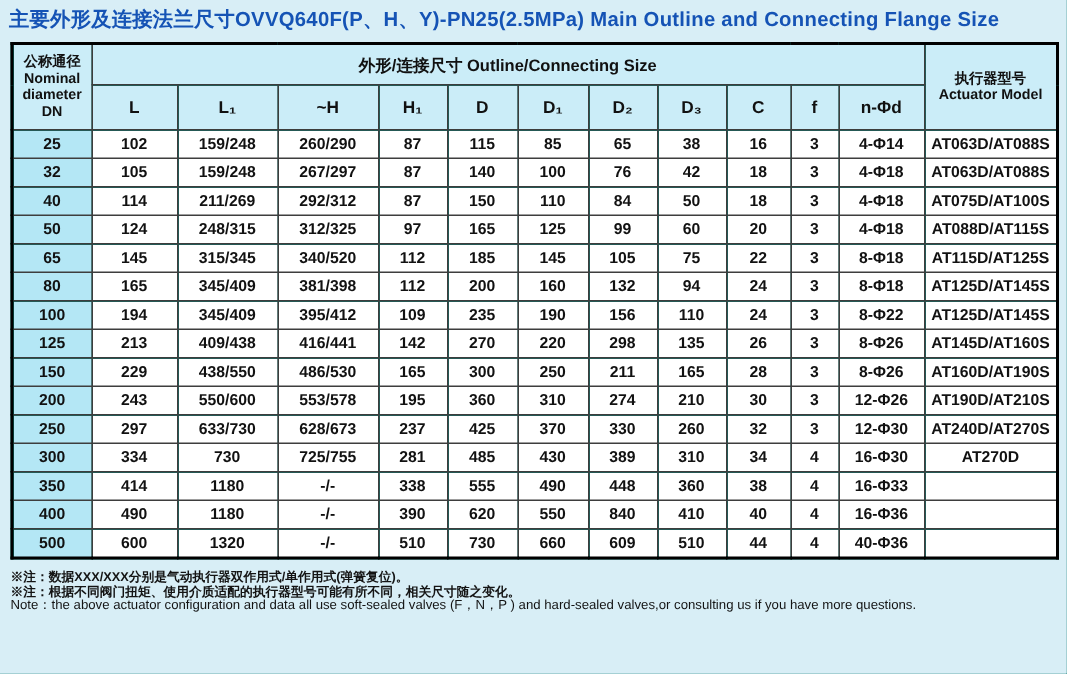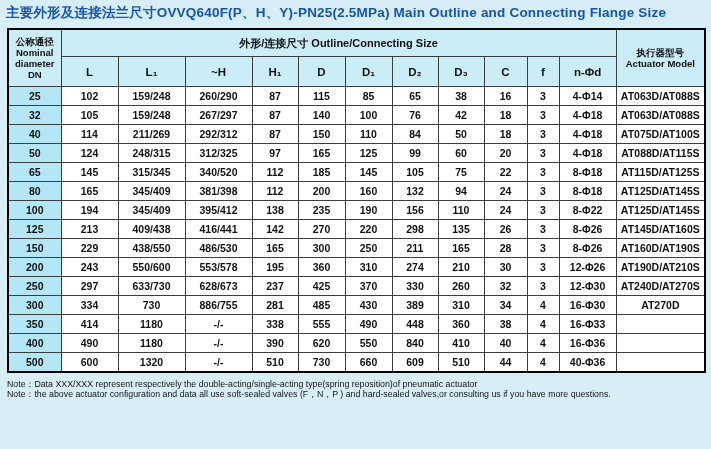--- a/index.html
+++ b/index.html
@@ -225,21 +225,21 @@
           <td>24</td>
           <td>3</td>
           <td>8-Φ18</td>
           <td>AT125D/AT145S</td>
         </tr>
         <tr>
           <td class="dn-cell">100</td>
           <td>194</td>
           <td>345/409</td>
           <td>395/412</td>
-          <td>138</td>
+          <td>109</td>
           <td>235</td>
           <td>190</td>
           <td>156</td>
           <td>110</td>
           <td>24</td>
           <td>3</td>
           <td>8-Φ22</td>
           <td>AT125D/AT145S</td>
         </tr>
         <tr>
@@ -299,21 +299,21 @@
           <td>260</td>
           <td>32</td>
           <td>3</td>
           <td>12-Φ30</td>
           <td>AT240D/AT270S</td>
         </tr>
         <tr>
           <td class="dn-cell">300</td>
           <td>334</td>
           <td>730</td>
-          <td>886/755</td>
+          <td>725/755</td>
           <td>281</td>
           <td>485</td>
           <td>430</td>
           <td>389</td>
           <td>310</td>
           <td>34</td>
           <td>4</td>
           <td>16-Φ30</td>
           <td>AT270D</td>
         </tr>
@@ -359,17 +359,18 @@
           <td>510</td>
           <td>44</td>
           <td>4</td>
           <td>40-Φ36</td>
           <td></td>
         </tr>
       </tbody>
   </table>
 
   <div class="notes">
-    <div class="note-en">Note：Data XXX/XXX represent respectively the double-acting/single-acting type(spring reposition)of pneumatic actuator</div>
+    <div class="note-cn">※注：数据XXX/XXX分别是气动执行器双作用式/单作用式(弹簧复位)。</div>
+    <div class="note-cn">※注：根据不同阀门扭矩、使用介质适配的执行器型号可能有所不同，相关尺寸随之变化。</div>
     <div class="note-en">Note：the above actuator  configuration and data  all use soft-sealed valves (F，N，P ) and  hard-sealed valves,or consulting us if you have more questions.</div>
   </div>
 
 </div>
 
 </body></html>

